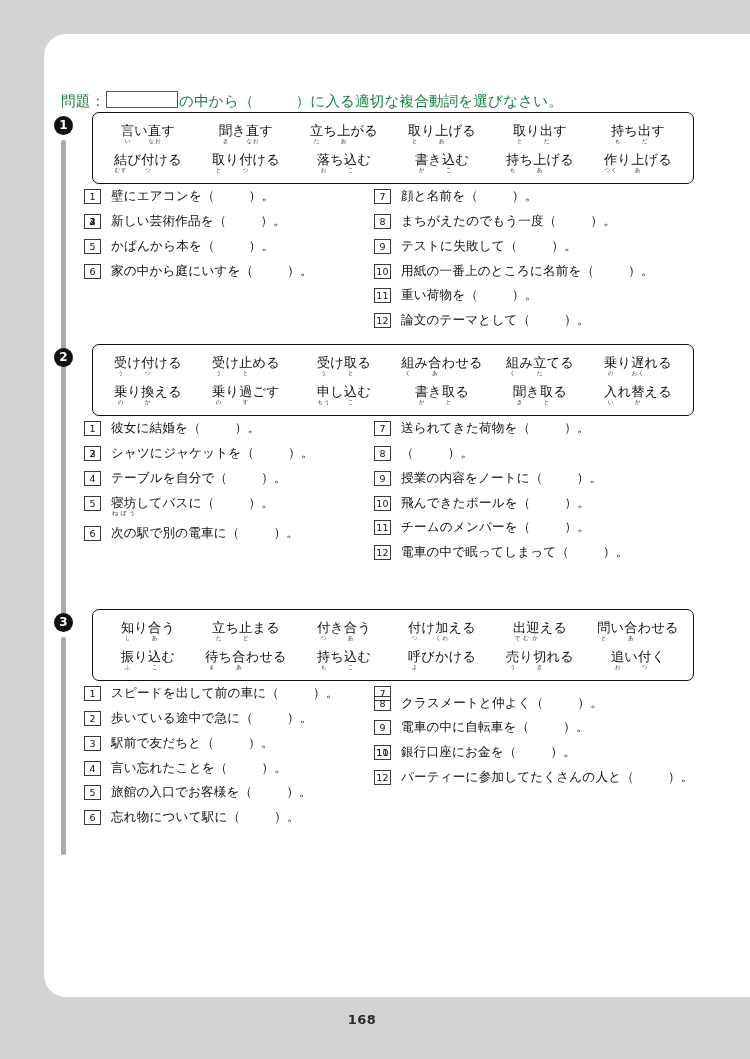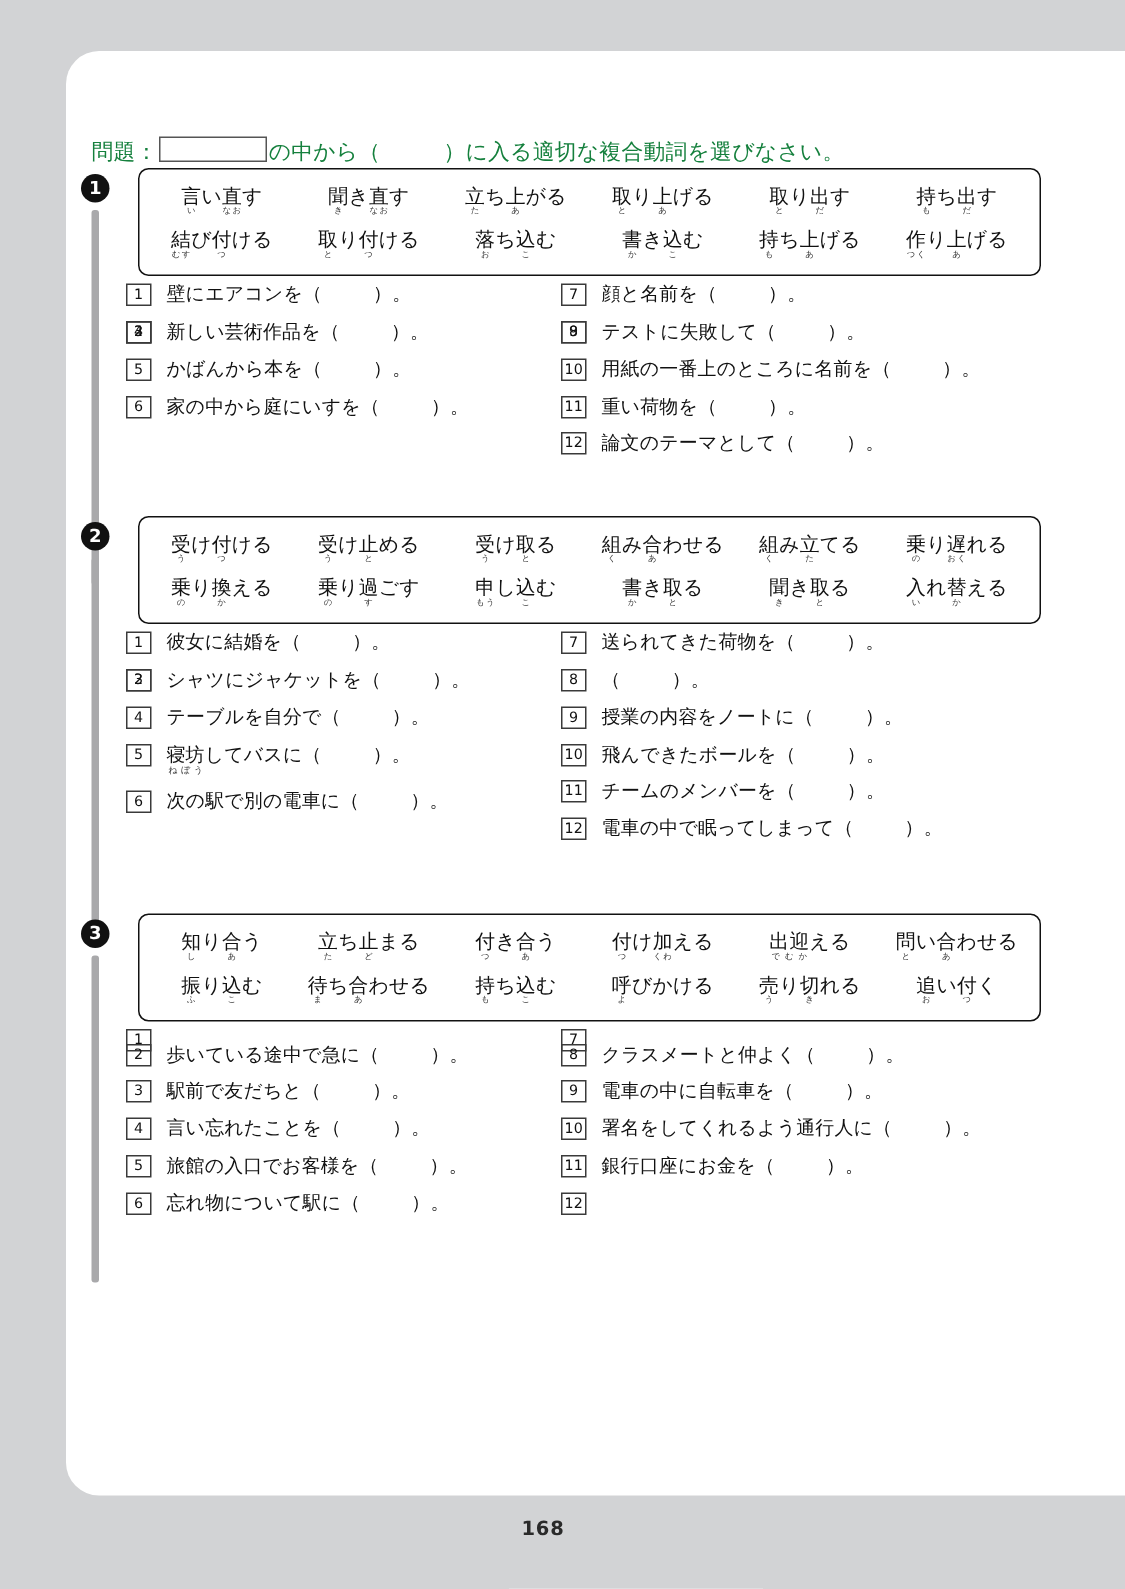--- a/index.html
+++ b/index.html
@@ -174,21 +174,21 @@
           <div class="q-col left">
             <div class="q-item"><span class="q-num">1</span><span>壁にエアコンを（<span class="gap"></span>）。</span></div>
             <div class="q-item"><span class="q-num">2</span></div>
             <div class="q-item"><span class="q-num">3</span></div>
             <div class="q-item"><span class="q-num">4</span><span>新しい芸術作品を（<span class="gap"></span>）。</span></div>
             <div class="q-item"><span class="q-num">5</span><span>かばんから本を（<span class="gap"></span>）。</span></div>
             <div class="q-item"><span class="q-num">6</span><span>家の中から庭にいすを（<span class="gap"></span>）。</span></div>
           </div>
           <div class="q-col right">
             <div class="q-item"><span class="q-num">7</span><span>顔と名前を（<span class="gap"></span>）。</span></div>
-            <div class="q-item"><span class="q-num">8</span></div>
+            <div class="q-item"><span class="q-num">8</span><span>まちがえたのでもう一度（<span class="gap"></span>）。</span></div>
             <div class="q-item"><span class="q-num">9</span><span>テストに失敗して（<span class="gap"></span>）。</span></div>
             <div class="q-item"><span class="q-num">10</span><span>用紙の一番上のところに名前を（<span class="gap"></span>）。</span></div>
             <div class="q-item"><span class="q-num">11</span><span>重い荷物を（<span class="gap"></span>）。</span></div>
             <div class="q-item"><span class="q-num">12</span><span>論文のテーマとして（<span class="gap"></span>）。</span></div>
           </div>
         </div>
       </div>
     <div class="section" id="sec2">
         <div class="badge">2</div>
         <div class="rail"></div>
@@ -241,34 +241,34 @@
             <div class="word-cell"><ruby>振<rt>ふ</rt></ruby>り<ruby>込<rt>こ</rt></ruby>む</div>
             <div class="word-cell"><ruby>待<rt>ま</rt></ruby>ち<ruby>合<rt>あ</rt></ruby>わせる</div>
             <div class="word-cell"><ruby>持<rt>も</rt></ruby>ち<ruby>込<rt>こ</rt></ruby>む</div>
             <div class="word-cell"><ruby>呼<rt>よ</rt></ruby>びかける</div>
             <div class="word-cell"><ruby>売<rt>う</rt></ruby>り<ruby>切<rt>き</rt></ruby>れる</div>
             <div class="word-cell"><ruby>追<rt>お</rt></ruby>い<ruby>付<rt>つ</rt></ruby>く</div>
           </div>
         </div>
         <div class="q-columns" style="top: 76px;">
           <div class="q-col left">
-            <div class="q-item"><span class="q-num">1</span></div>
+            <div class="q-item"><span class="q-num">1</span><span>スピードを出して前の車に（<span class="gap"></span>）。</span></div>
             <div class="q-item"><span class="q-num">2</span><span>歩いている途中で急に（<span class="gap"></span>）。</span></div>
             <div class="q-item"><span class="q-num">3</span><span>駅前で友だちと（<span class="gap"></span>）。</span></div>
             <div class="q-item"><span class="q-num">4</span><span>言い忘れたことを（<span class="gap"></span>）。</span></div>
             <div class="q-item"><span class="q-num">5</span><span>旅館の入口でお客様を（<span class="gap"></span>）。</span></div>
             <div class="q-item"><span class="q-num">6</span><span>忘れ物について駅に（<span class="gap"></span>）。</span></div>
           </div>
           <div class="q-col right">
             <div class="q-item"><span class="q-num">7</span></div>
             <div class="q-item"><span class="q-num">8</span><span>クラスメートと仲よく（<span class="gap"></span>）。</span></div>
             <div class="q-item"><span class="q-num">9</span><span>電車の中に自転車を（<span class="gap"></span>）。</span></div>
-            <div class="q-item"><span class="q-num">10</span><span>署名をしてくれるよう通行人に（<span class="gap"></span>）。</span></div>
+            <div class="q-item"><span class="q-num">10</span></div>
             <div class="q-item"><span class="q-num">11</span><span>銀行口座にお金を（<span class="gap"></span>）。</span></div>
-            <div class="q-item"><span class="q-num">12</span></div>
+            <div class="q-item"><span class="q-num">12</span><span>パーティーに参加してたくさんの人と（<span class="gap"></span>）。</span></div>
           </div>
         </div>
       </div>
 
   </div>
 
   <div class="page-footer">168</div>
 
 </div>
 

